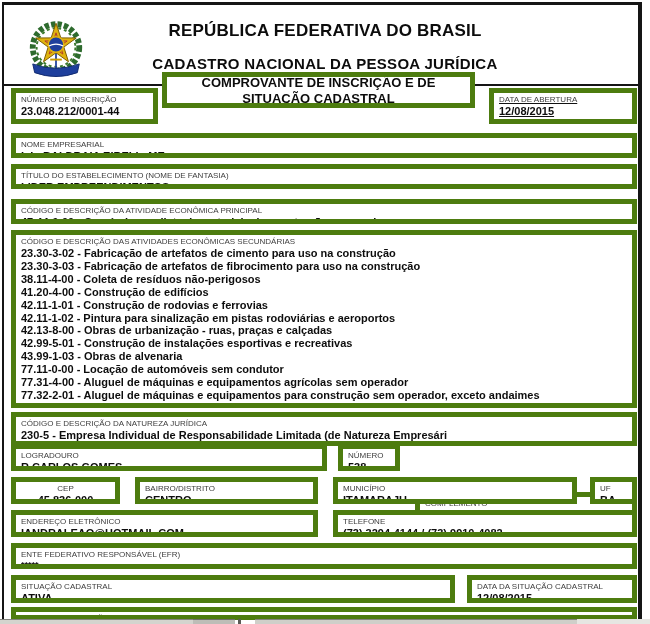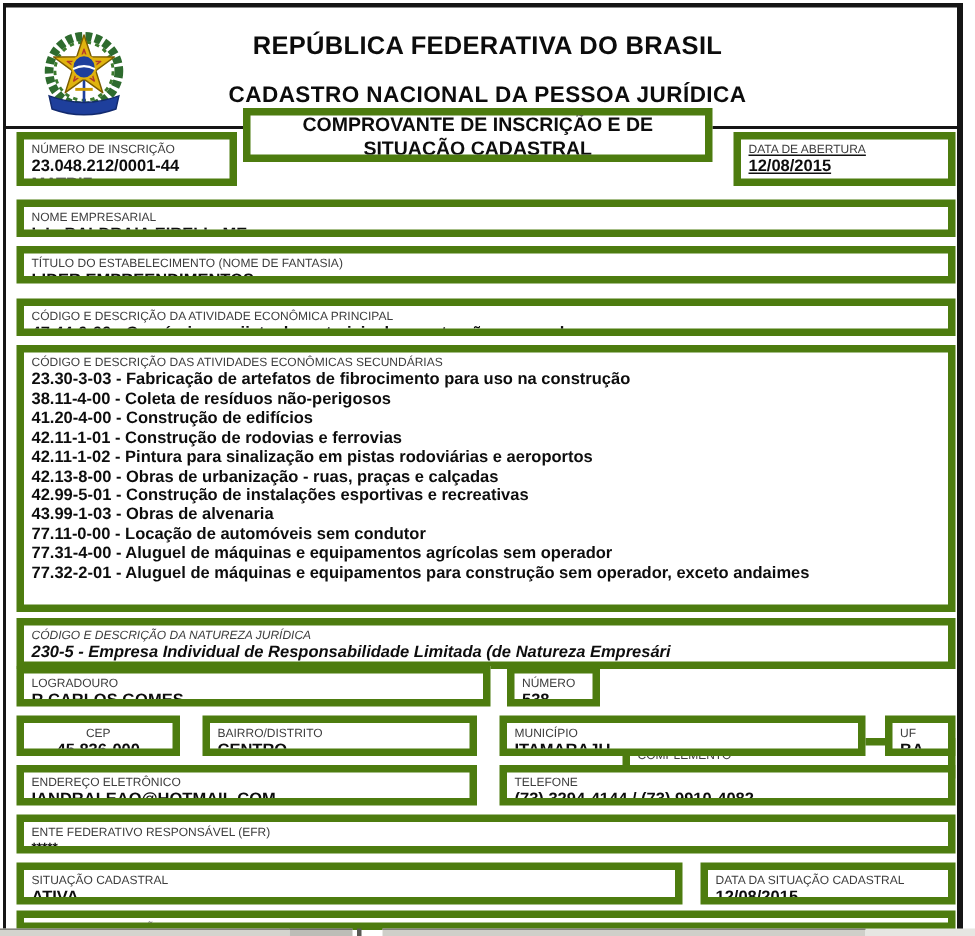--- a/index.html
+++ b/index.html
@@ -112,35 +112,36 @@
 </div>
 
 <div class="box" style="left:11px; top:199px; width:626px; height:25px;">
   <div class="lbl">CÓDIGO E DESCRIÇÃO DA ATIVIDADE ECONÔMICA PRINCIPAL</div>
   <div class="val">47.44-0-99 - Comércio varejista de materiais de construção em geral</div>
 </div>
 
 <div class="box" style="left:11px; top:230px; width:626px; height:178px;">
   <div class="lbl">CÓDIGO E DESCRIÇÃO DAS ATIVIDADES ECONÔMICAS SECUNDÁRIAS</div>
   <div>
+    <div class="act-line">23.30-3-02 - Fabricação de artefatos de cimento para uso na construção</div>
     <div class="act-line">23.30-3-03 - Fabricação de artefatos de fibrocimento para uso na construção</div>
     <div class="act-line">38.11-4-00 - Coleta de resíduos não-perigosos</div>
     <div class="act-line">41.20-4-00 - Construção de edifícios</div>
     <div class="act-line">42.11-1-01 - Construção de rodovias e ferrovias</div>
     <div class="act-line">42.11-1-02 - Pintura para sinalização em pistas rodoviárias e aeroportos</div>
     <div class="act-line">42.13-8-00 - Obras de urbanização - ruas, praças e calçadas</div>
     <div class="act-line">42.99-5-01 - Construção de instalações esportivas e recreativas</div>
     <div class="act-line">43.99-1-03 - Obras de alvenaria</div>
     <div class="act-line">77.11-0-00 - Locação de automóveis sem condutor</div>
     <div class="act-line">77.31-4-00 - Aluguel de máquinas e equipamentos agrícolas sem operador</div>
     <div class="act-line">77.32-2-01 - Aluguel de máquinas e equipamentos para construção sem operador, exceto andaimes</div>
   </div>
 </div>
 
-<div class="box" style="left:11px; top:412px; width:626px; height:34px;font-style:italic;">
+<div class="box" style="left:11px; top:412px; width:626px; height:34px;">
   <div class="lbl">CÓDIGO E DESCRIÇÃO DA NATUREZA JURÍDICA</div>
   <div class="val">230-5 - Empresa Individual de Responsabilidade Limitada (de Natureza Empresári</div>
 </div>
 
 <div class="box" style="left:11px; top:444px; width:316px; height:27px;">
   <div class="lbl">LOGRADOURO</div>
   <div class="val">R CARLOS GOMES</div>
 </div>
 <div class="box" style="left:338px; top:444px; width:62px; height:27px;">
   <div class="lbl">NÚMERO</div>

